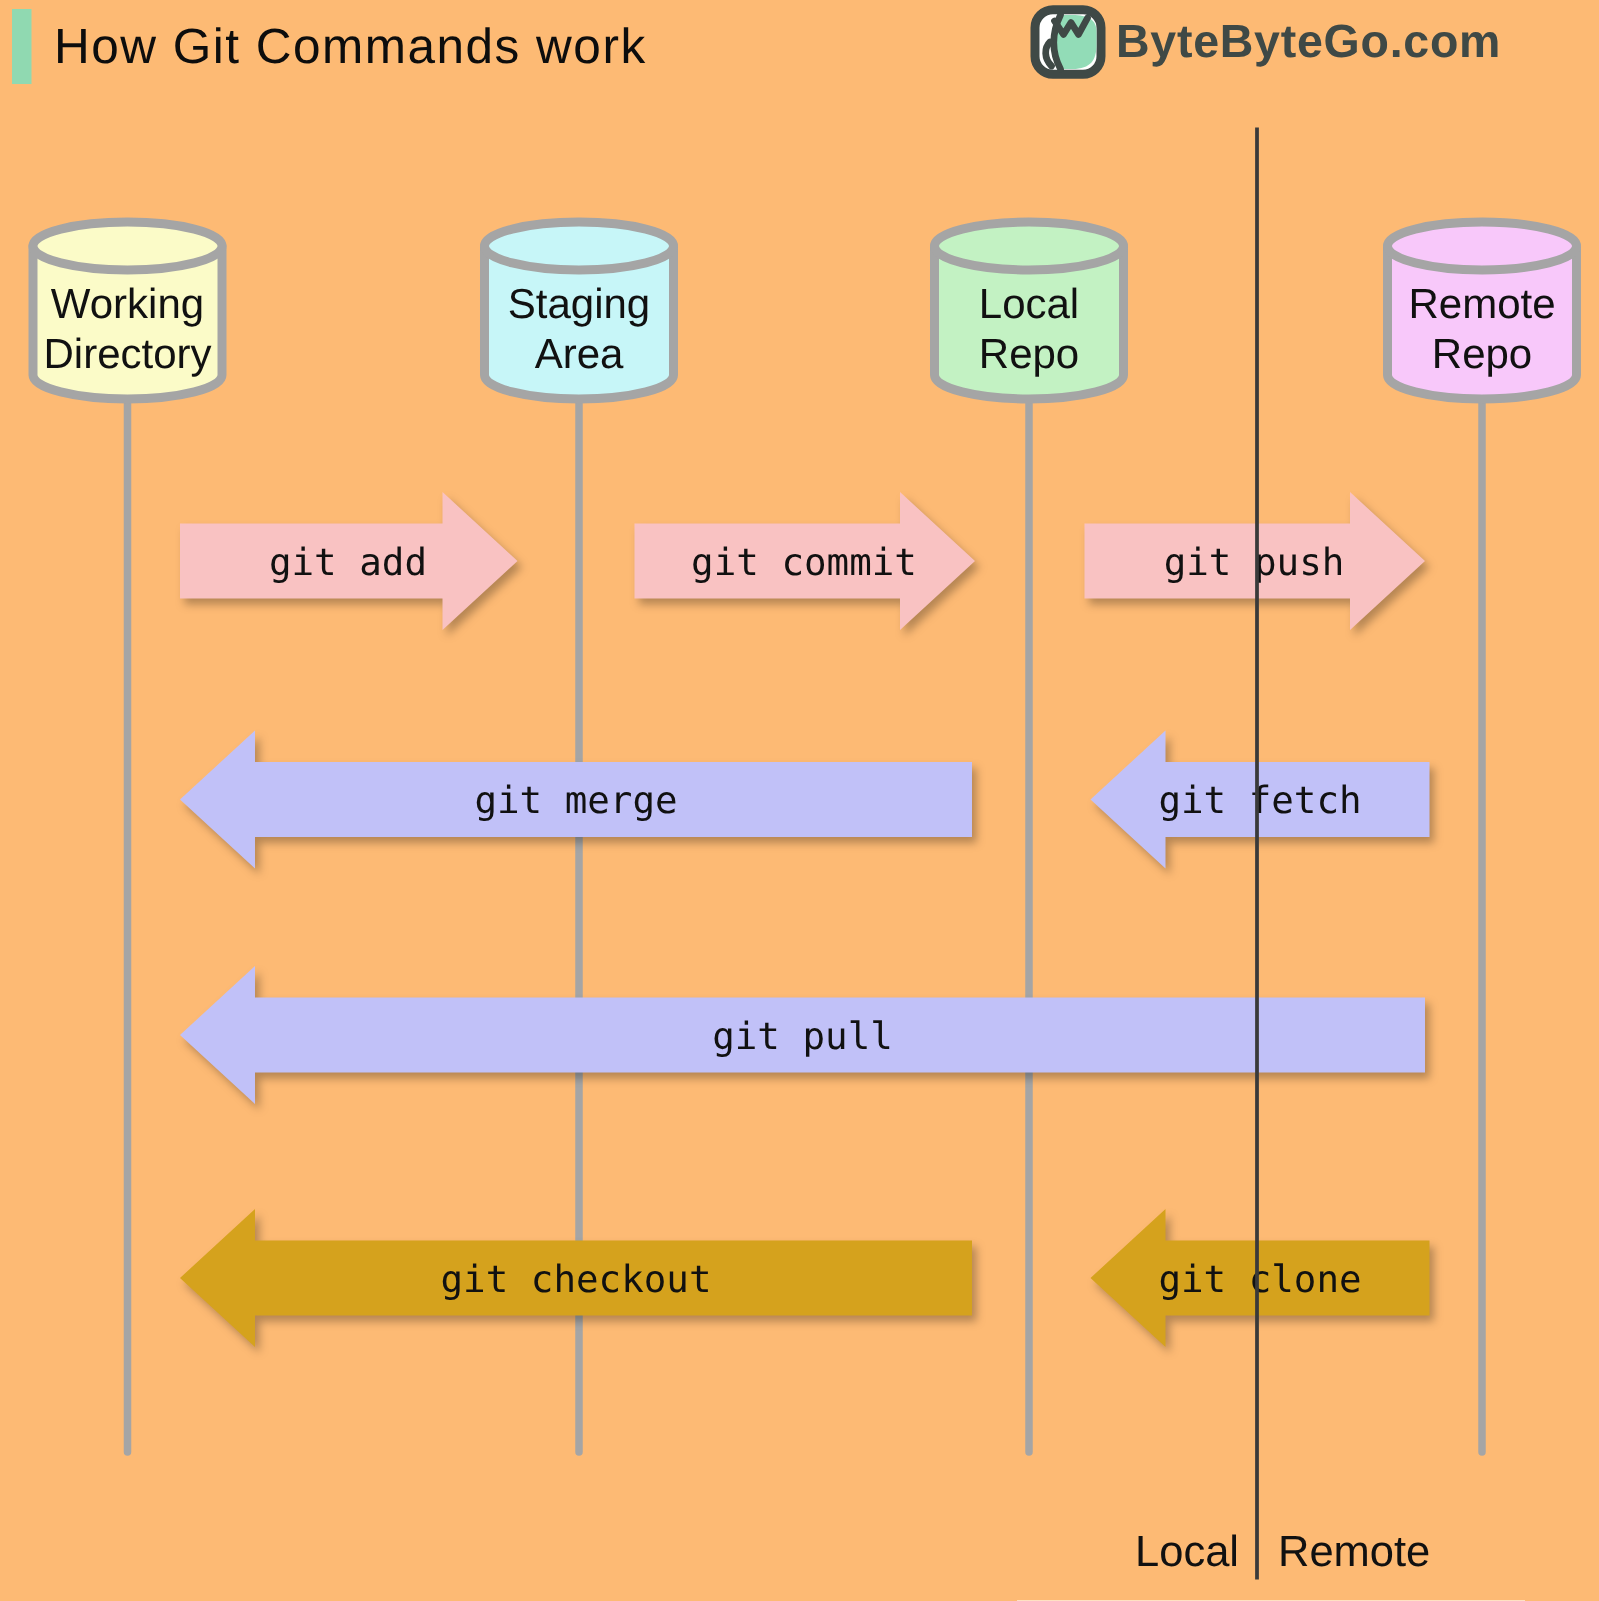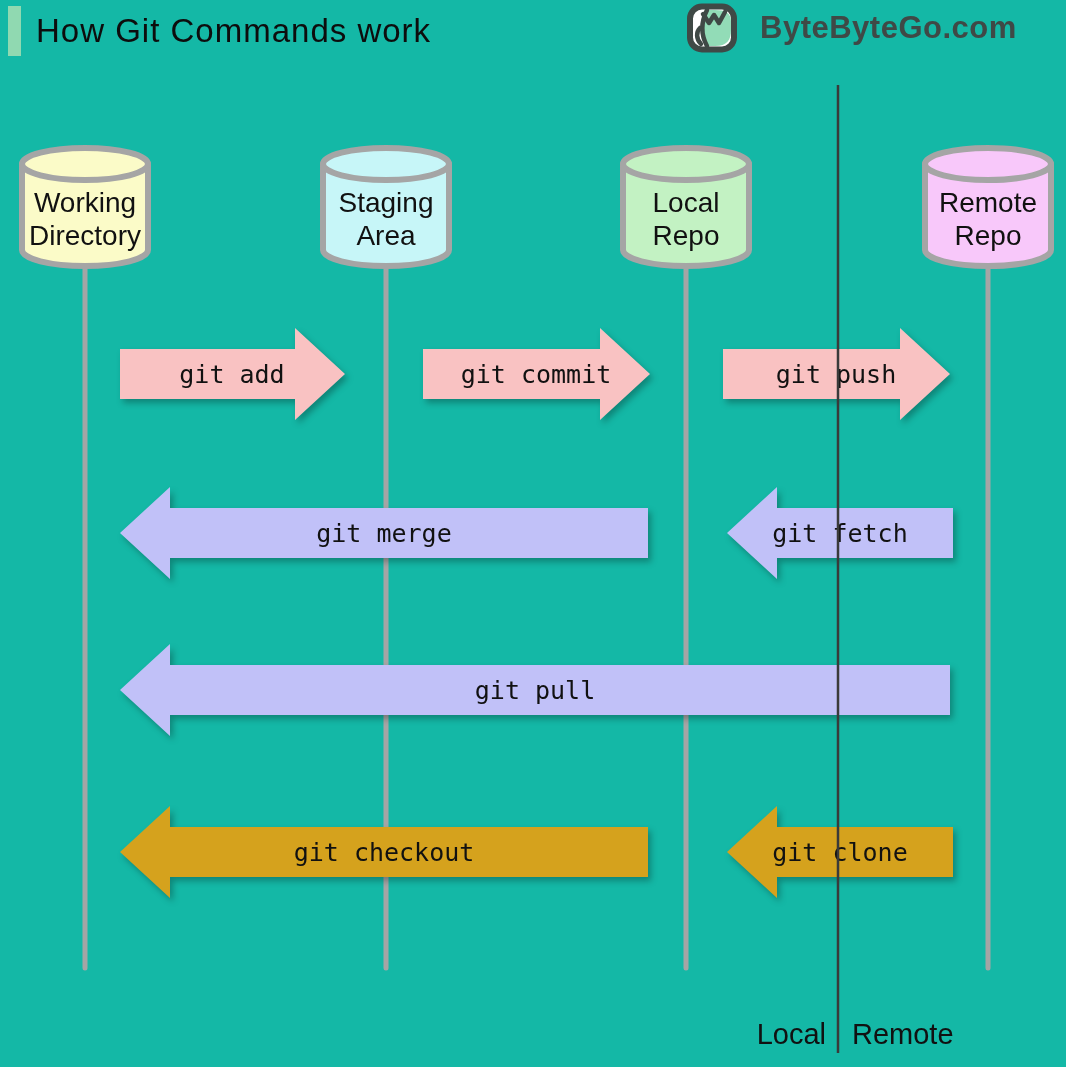--- a/index.html
+++ b/index.html
@@ -1,23 +1,23 @@
 <!DOCTYPE html>
 <html><head>
 <meta charset="utf-8">
 <style>
   html,body{margin:0;padding:0;background:#ffffff;}
-  #canvas{position:relative;width:1066px;height:1067px;background:#14b8a6;overflow:hidden;
+  #canvas{position:relative;width:1066px;height:1067px;background:#fdba74;overflow:hidden;
           font-family:"Liberation Sans",sans-serif;}
 
   
   #accent-bar{position:absolute;left:8px;top:6px;width:13px;height:50px;background:#90d9b1;}
   #page-title{position:absolute;left:36px;top:11px;font-size:33px;line-height:40px;
               font-weight:500;letter-spacing:1px;color:#0d0d0d;white-space:nowrap;}
-  #logo{position:absolute;left:686px;top:3px;display:flex;align-items:center;gap:22px;}
+  #logo{position:absolute;left:686px;top:3px;display:flex;align-items:center;gap:6px;}
   #logo-text{font-size:31px;font-weight:700;letter-spacing:0.5px;color:#3f4946;white-space:nowrap;}
 
   
   #diagram{position:absolute;left:0;top:0;}
   .lifeline{stroke:#a5a5a5;stroke-width:5;stroke-linecap:round;}
   .cyl-body,.cyl-top{stroke:#a5a5a5;stroke-width:6;stroke-linejoin:round;}
   .cyl-label{font-family:"Liberation Sans",sans-serif;font-size:28px;fill:#111;text-anchor:middle;}
   .arrow{filter:drop-shadow(3px 4px 3px rgba(0,0,0,0.28));}
   .arrow-label{font-family:"DejaVu Sans Mono","Liberation Mono",monospace;font-size:25px;
                fill:#111;text-anchor:middle;}

